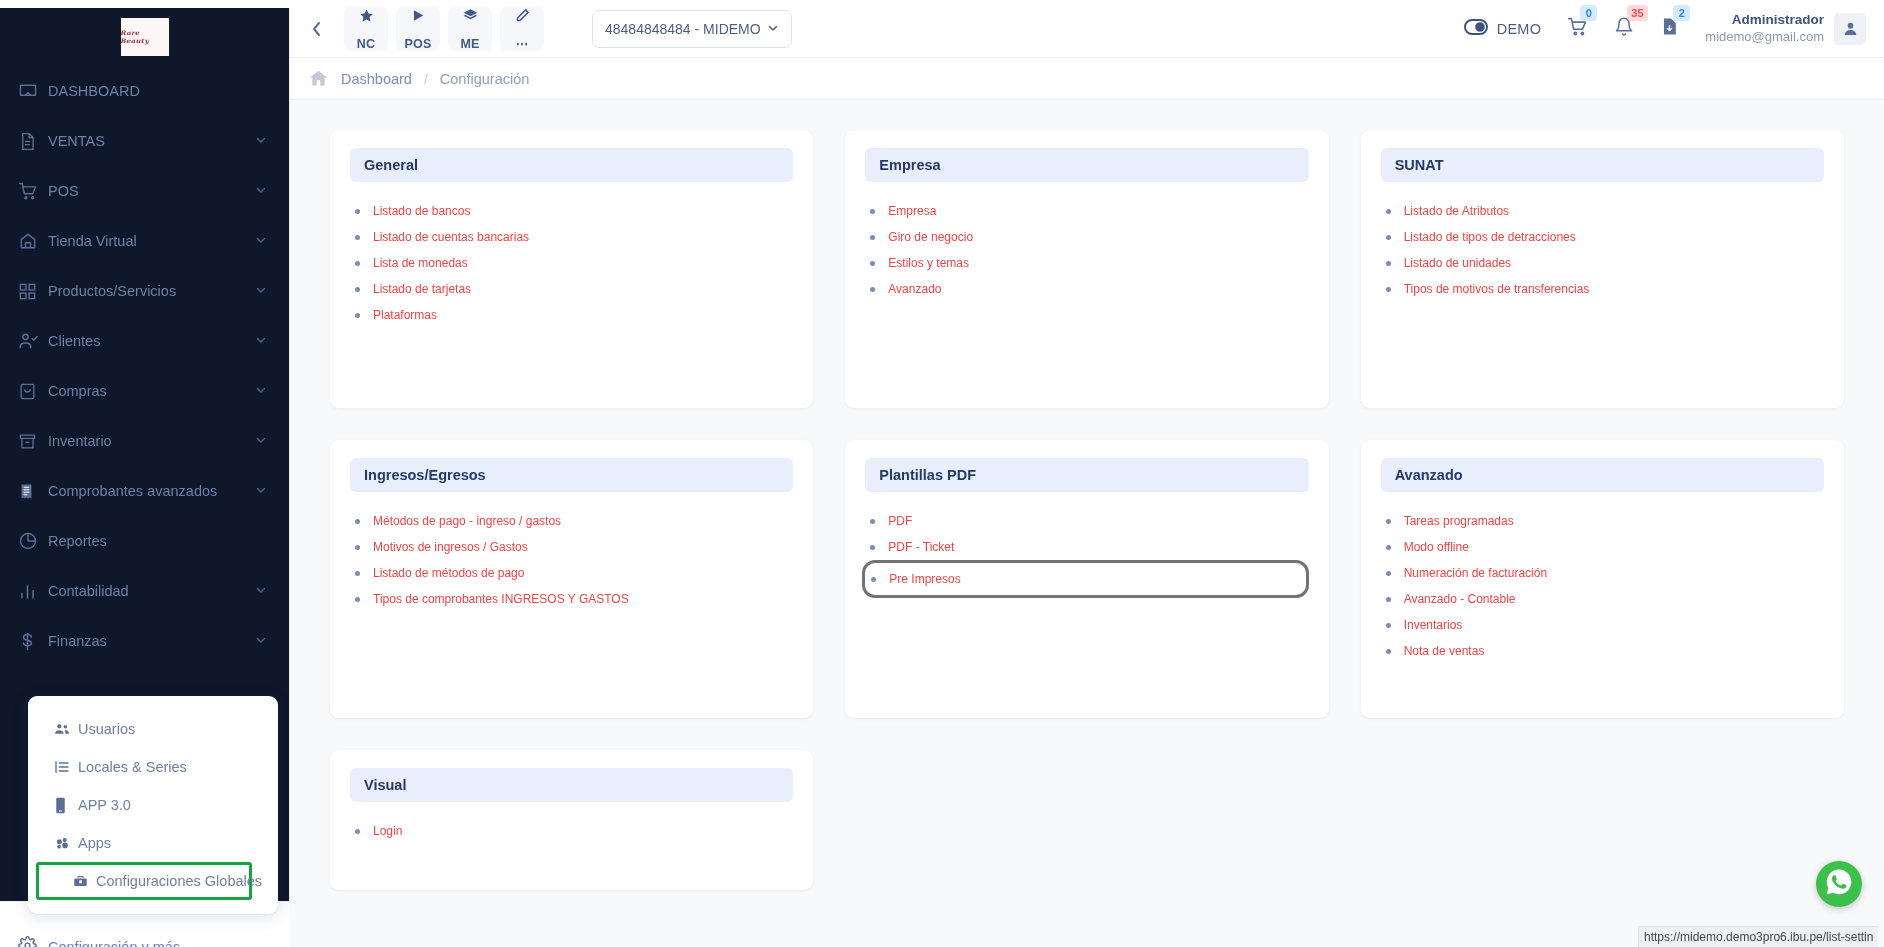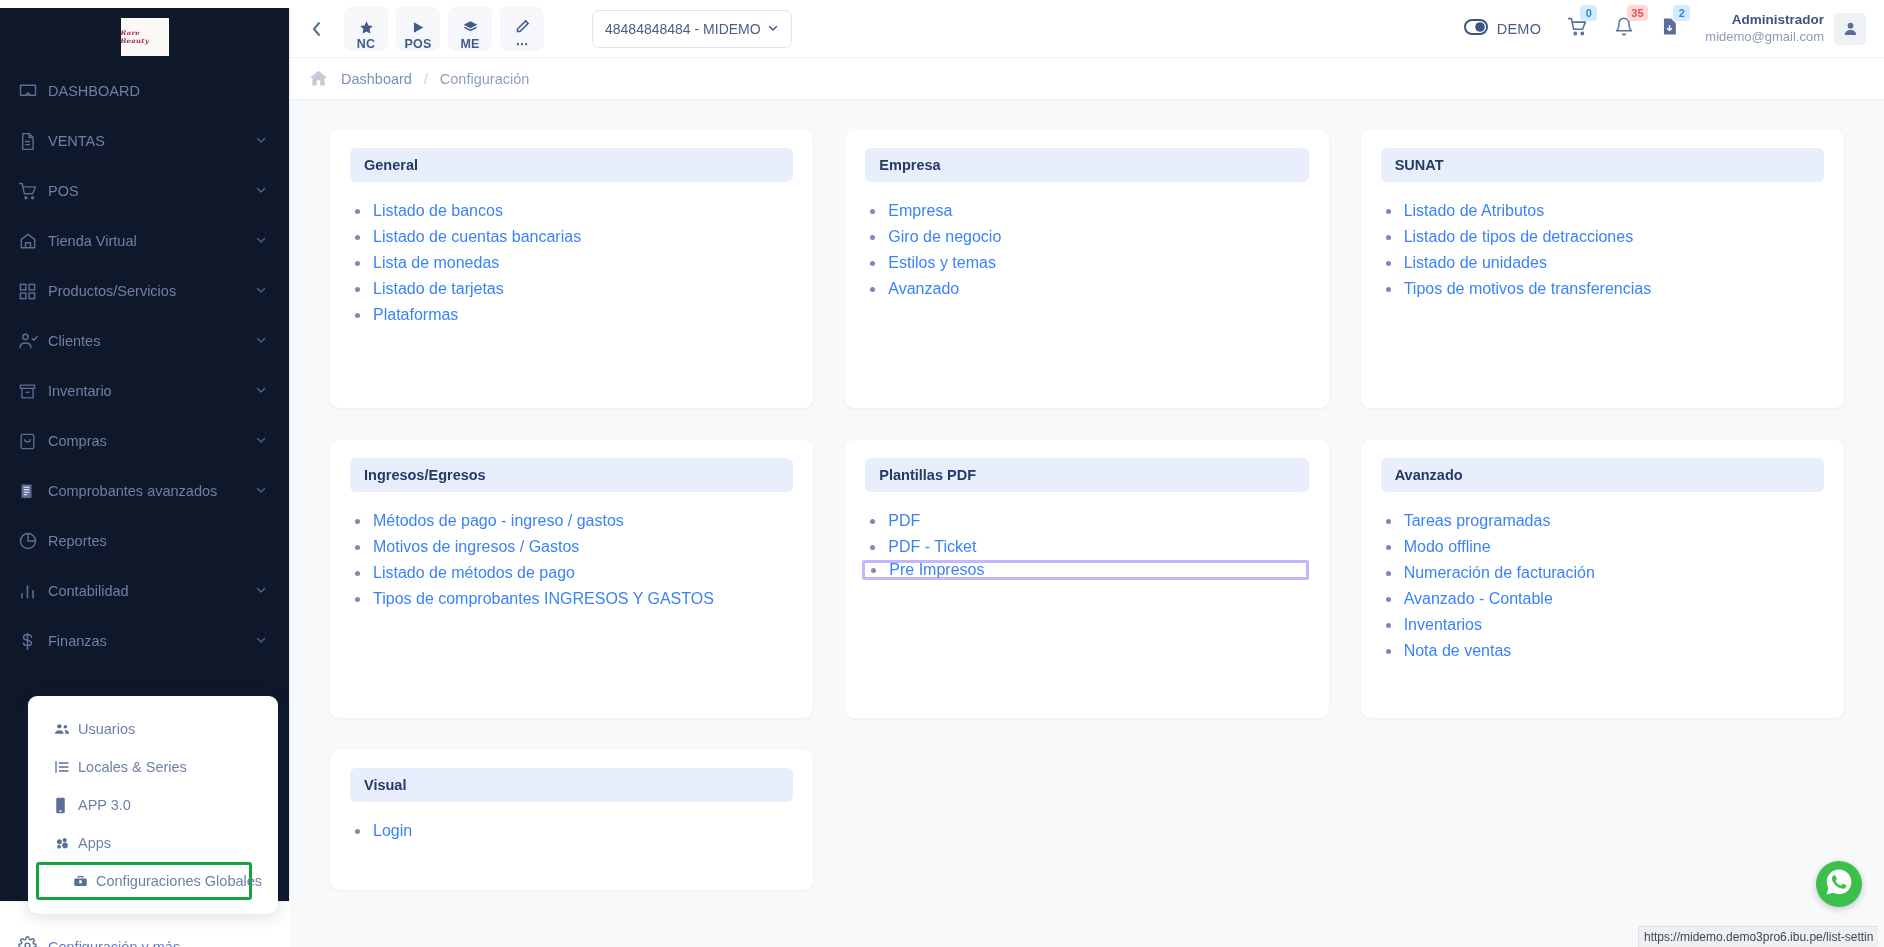--- a/index.html
+++ b/index.html
@@ -91,21 +91,21 @@
     padding: 0 18px 0 14px;
     border-bottom: 1px solid #edf0f5;
   }
   #collapse-btn {
     width: 26px; height: 34px; display: flex; align-items: center; justify-content: center;
     color: #5b6f96; cursor: pointer; font-size: 17px;
   }
   .qbtn {
     width: 44px; height: 44px; margin-left: 8px;
     background: #f5f7fa; border-radius: 7px;
-    display: flex; flex-direction: column; align-items: center; justify-content: flex-end;
+    display: flex; flex-direction: column; align-items: center; justify-content: space-between;
     cursor: pointer; color: #4a6persist;
   }
   .qbtn .qico { color: #42598a; height: 17px; display: flex; align-items: center; }
   .qbtn .qlab {
     font-size: 12.5px; font-weight: bold; color: #42598a; margin-top: 1px; letter-spacing: .2px;
   }
   #company-select {
     margin-left: 48px;
     width: 200px; height: 38px;
     border: 1px solid #dfe4ec; border-radius: 7px;
@@ -171,31 +171,31 @@
     background: #e8eefb;
     border-radius: 6px;
     height: 34px;
     display: flex; align-items: center;
     padding-left: 14px;
     font-size: 14.5px; font-weight: bold; color: #253a66;
   }
   .card ul { list-style: none; margin-top: 16px; }
   .card li {
     display: flex; align-items: center;
-    height: 26px; font-size: 16px; color: #3b82f6;
+    height: 26px; font-size: 12px; color: #ef4444;
     cursor: pointer;
   }
   .card li .dot {
     width: 5px; height: 5px; border-radius: 50%;
     background: #7b8dae; margin: 0 13px 0 5px; flex: none;
   }
   .card li.highlighted {
-    border: 3px solid #c4b5fd;
-    border-radius: 2px;
-    height: 20px;
+    border: 3px solid #737373;
+    border-radius: 13px;
+    height: 38px;
     padding-right: 8px;
     margin-left: -3px;
   }
   .card li.highlighted .dot { margin-left: 6px; }
 
   
   #whatsapp {
     position: absolute; right: 22px; bottom: 40px;
     width: 46px; height: 46px; border-radius: 50%;
     background: #3cc04b;
@@ -300,38 +300,38 @@
           </svg>
         </span>
         <span class="nav-label">Clientes</span>
         <span class="nav-chev"><svg class="chev" viewBox="0 0 24 24" fill="none" stroke="currentColor" stroke-width="3" stroke-linecap="round" stroke-linejoin="round">
             <polyline points="5,9 12,16 19,9"></polyline>
           </svg></span>
       </div>
       <div class="nav-item">
         <span class="nav-ico">
           <svg width="19" height="19" viewBox="0 0 24 24" fill="none" stroke="currentColor" stroke-width="1.7" stroke-linejoin="round">
+            <rect x="4" y="3" width="16" height="18" rx="2"></rect>
+            <path d="M8.5 9c0 2.2 1.6 3.5 3.5 3.5S15.5 11.2 15.5 9"></path>
+          </svg>
+        </span>
+        <span class="nav-label">Compras</span>
+        <span class="nav-chev"><svg class="chev" viewBox="0 0 24 24" fill="none" stroke="currentColor" stroke-width="3" stroke-linecap="round" stroke-linejoin="round">
+            <polyline points="5,9 12,16 19,9"></polyline>
+          </svg></span>
+      </div>
+      <div class="nav-item">
+        <span class="nav-ico">
+          <svg width="19" height="19" viewBox="0 0 24 24" fill="none" stroke="currentColor" stroke-width="1.7" stroke-linejoin="round">
             <rect x="3" y="4" width="18" height="4"></rect>
             <path d="M5 8v12h14V8"></path>
             <path d="M9.5 13h5"></path>
           </svg>
         </span>
         <span class="nav-label">Inventario</span>
-        <span class="nav-chev"><svg class="chev" viewBox="0 0 24 24" fill="none" stroke="currentColor" stroke-width="3" stroke-linecap="round" stroke-linejoin="round">
-            <polyline points="5,9 12,16 19,9"></polyline>
-          </svg></span>
-      </div>
-      <div class="nav-item">
-        <span class="nav-ico">
-          <svg width="19" height="19" viewBox="0 0 24 24" fill="none" stroke="currentColor" stroke-width="1.7" stroke-linejoin="round">
-            <rect x="4" y="3" width="16" height="18" rx="2"></rect>
-            <path d="M8.5 9c0 2.2 1.6 3.5 3.5 3.5S15.5 11.2 15.5 9"></path>
-          </svg>
-        </span>
-        <span class="nav-label">Compras</span>
         <span class="nav-chev"><svg class="chev" viewBox="0 0 24 24" fill="none" stroke="currentColor" stroke-width="3" stroke-linecap="round" stroke-linejoin="round">
             <polyline points="5,9 12,16 19,9"></polyline>
           </svg></span>
       </div>
       <div class="nav-item">
         <span class="nav-ico">
           <svg width="17" height="19" viewBox="0 0 24 24" fill="currentColor">
             <path d="M5 2h14v20l-2.3-1.6L14.4 22l-2.4-1.6L9.6 22l-2.3-1.6L5 22z"></path>
             <path d="M8 6h8M8 9.5h8M8 13h8M8 16.5h5" stroke="#ffffff" stroke-width="1.4"></path>
           </svg>

